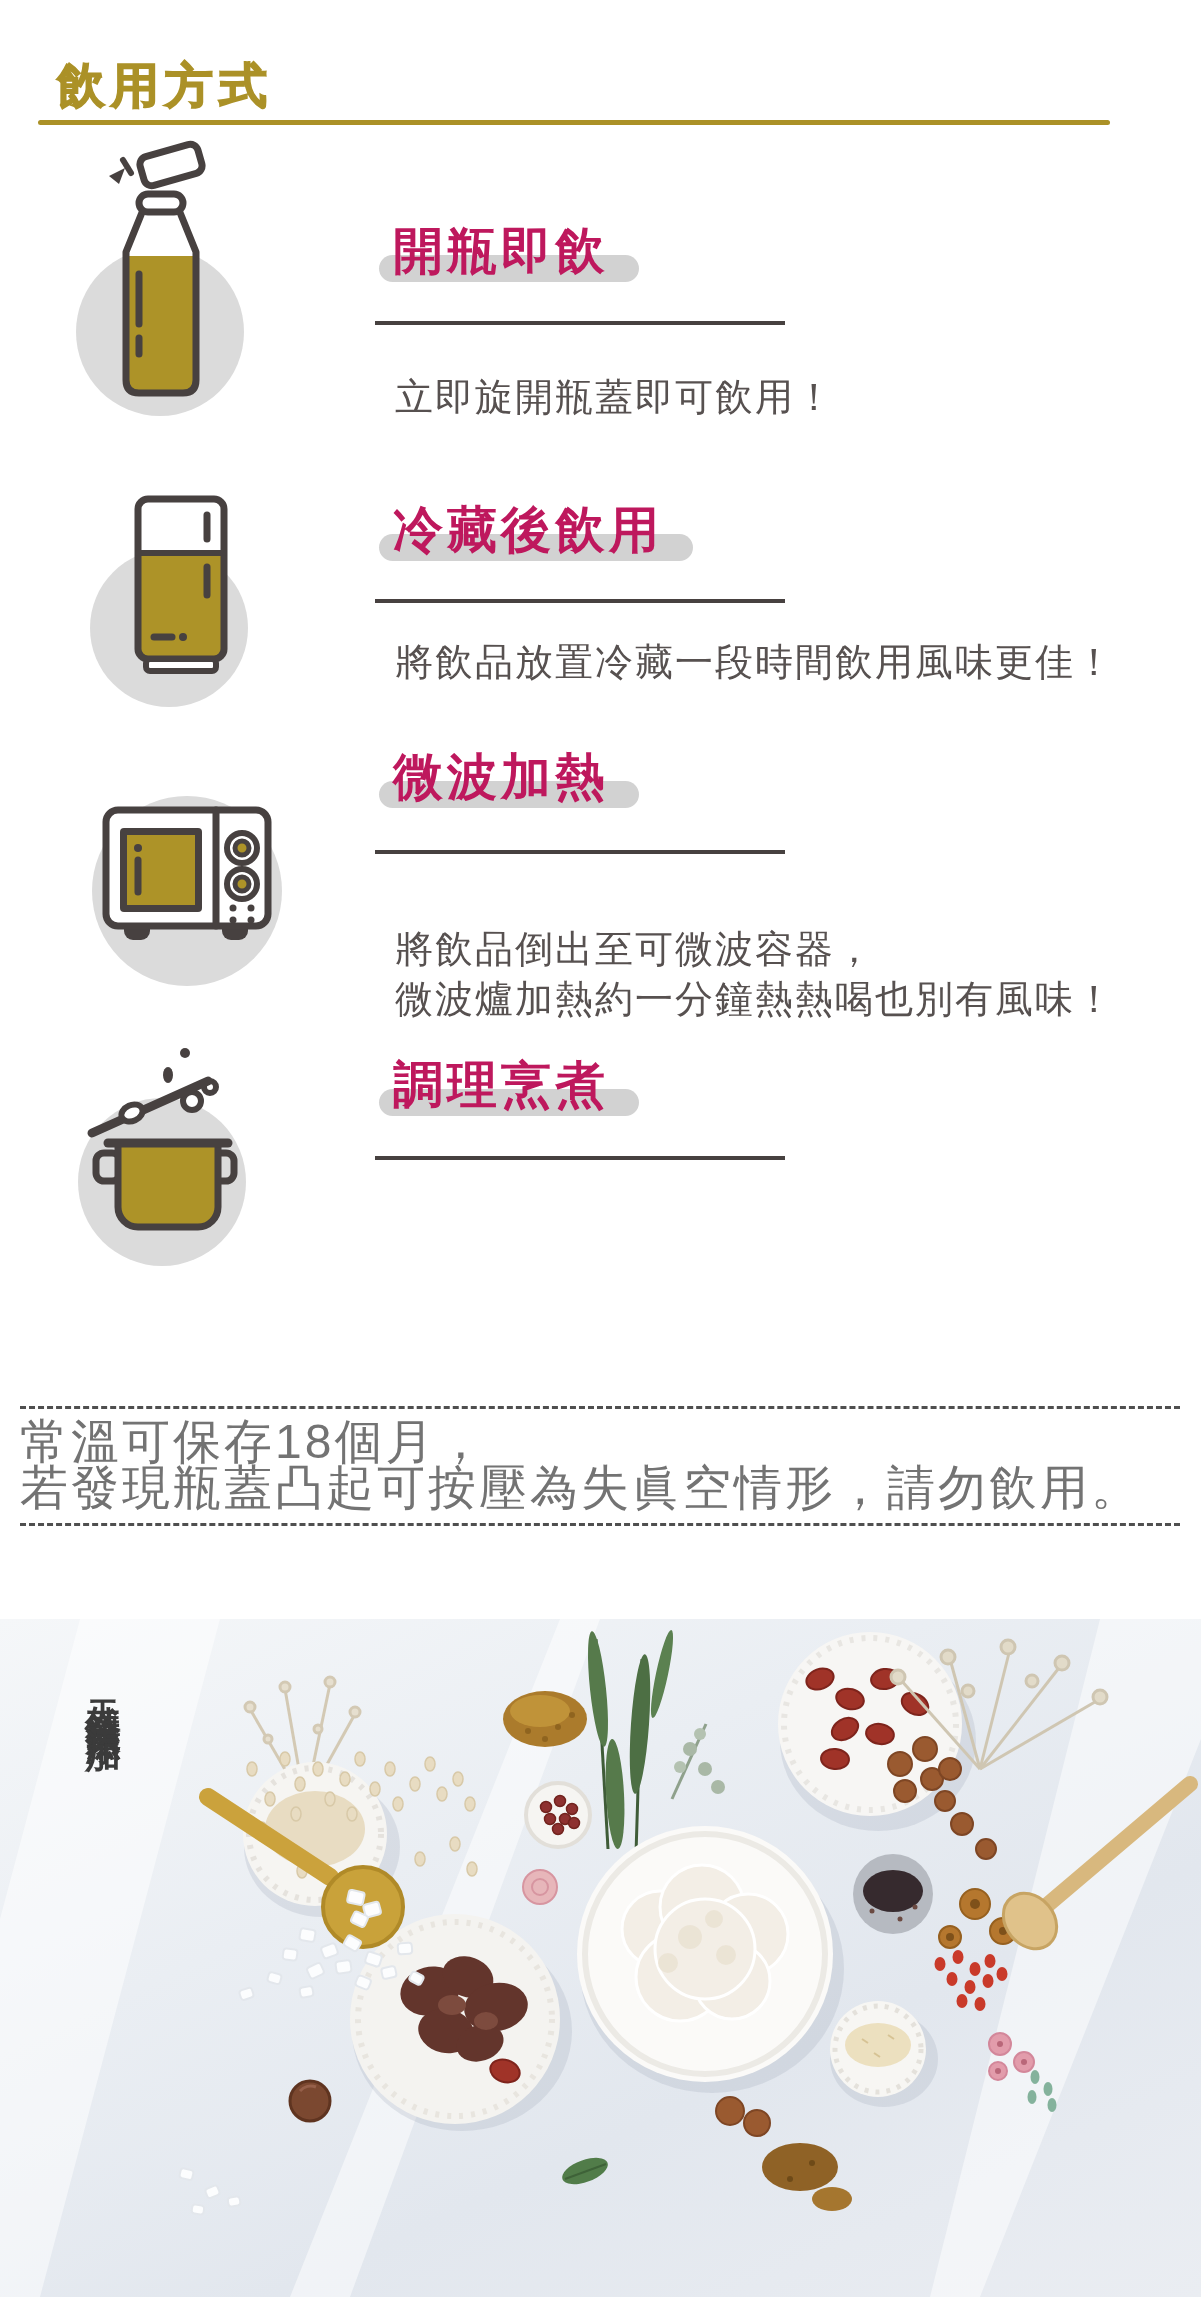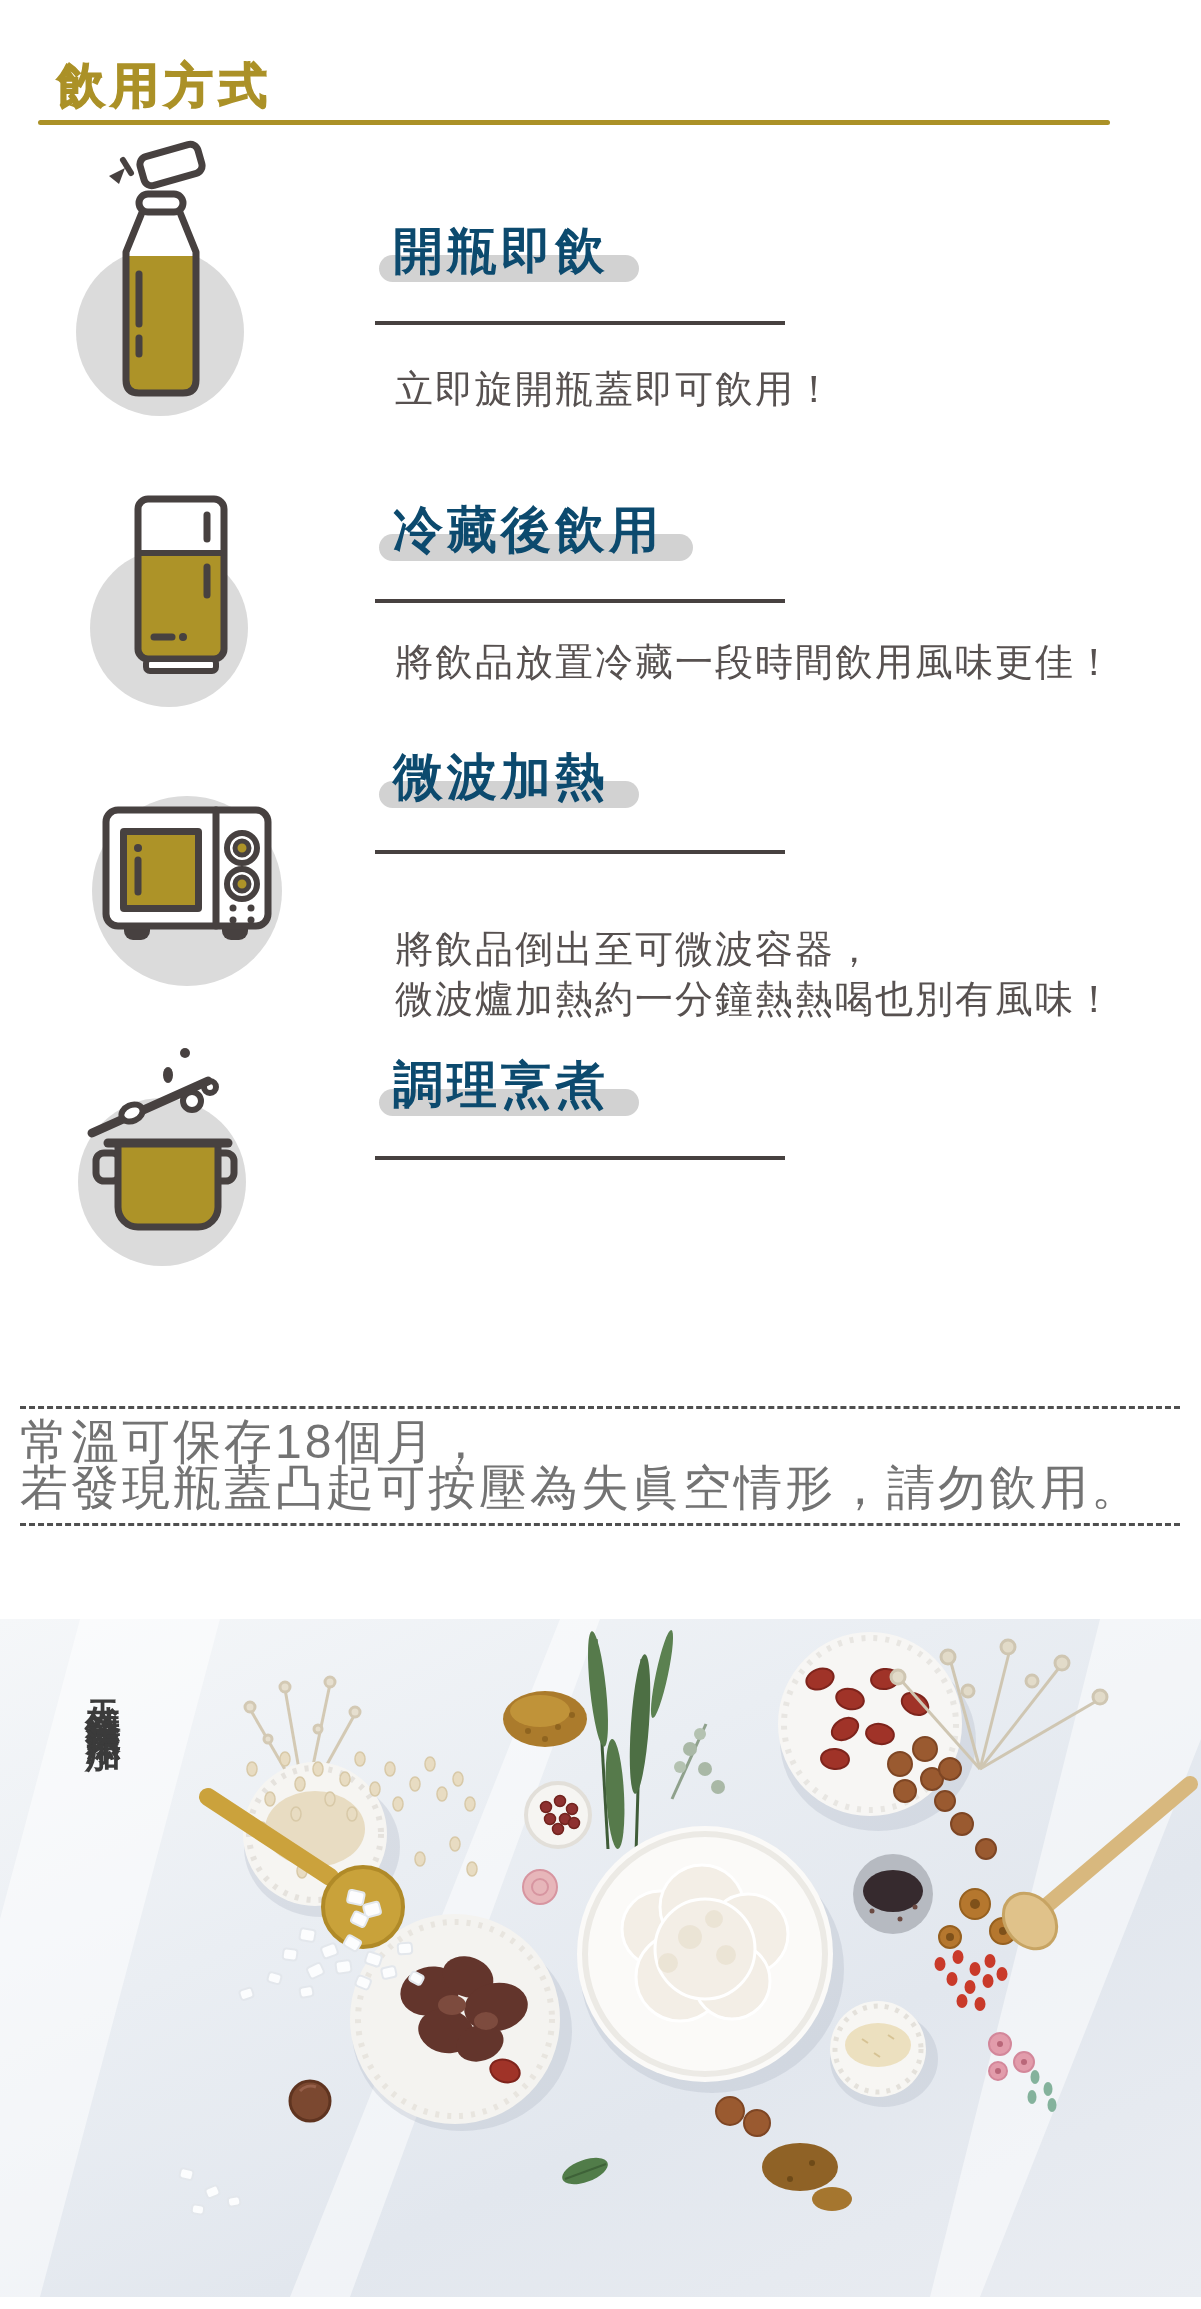--- a/index.html
+++ b/index.html
@@ -30,35 +30,35 @@
   #sec3 .icon-circle{left:92px;top:48px;width:190px;height:190px;}
   #sec4 .icon-circle{left:78px;top:56px;width:168px;height:168px;}
   .icon-svg{position:absolute;}
   #sec1 .icon-svg{left:95px;top:0;}
   #sec2 .icon-svg{left:130px;top:0;}
   #sec3 .icon-svg{left:100px;top:54px;}
   #sec4 .icon-svg{left:80px;top:3px;}
   .sec h2{
     position:absolute;left:393px;margin:0;
     font-size:50px;line-height:58px;font-weight:700;letter-spacing:4px;
-    color:#0c4a6e;white-space:nowrap;display:inline-block;
+    color:#be185d;white-space:nowrap;display:inline-block;
   }
   #sec1 h2{top:82px;} #sec2 h2{top:6px;} #sec3 h2{top:0;} #sec4 h2{top:14px;}
   .sec h2::after{
     content:"";position:absolute;left:-14px;right:-30px;bottom:-2px;height:27px;
     background:#d2d2d2;border-radius:14px;z-index:-1;
   }
   .divider{position:absolute;left:375px;width:410px;height:4px;background:#474140;}
   #sec1 .divider{top:181px;} #sec2 .divider{top:104px;}
   #sec3 .divider{top:102px;} #sec4 .divider{top:114px;}
   .body-text{
     position:absolute;left:395px;margin:0;
     font-size:38px;line-height:50px;letter-spacing:2px;color:#575150;white-space:nowrap;
   }
-  #sec1 .body-text{top:224px;} #sec2 .body-text{top:142px;}
+  #sec1 .body-text{top:232px;} #sec2 .body-text{top:142px;}
   #sec3 .body-text{top:136px;margin-top:40px;} #sec4 .body-text{top:148px;}
   .body-text span{display:block;}
   
   .note{
     position:absolute;left:20px;top:1406px;width:1160px;
     border-top:3px dashed #4f4f4f;border-bottom:3px dashed #4f4f4f;
     padding:10px 0 12px 0;text-align:left;
     color:#737373;font-size:48px;line-height:46px;letter-spacing:3px;
   }
   .note span{display:block;}

